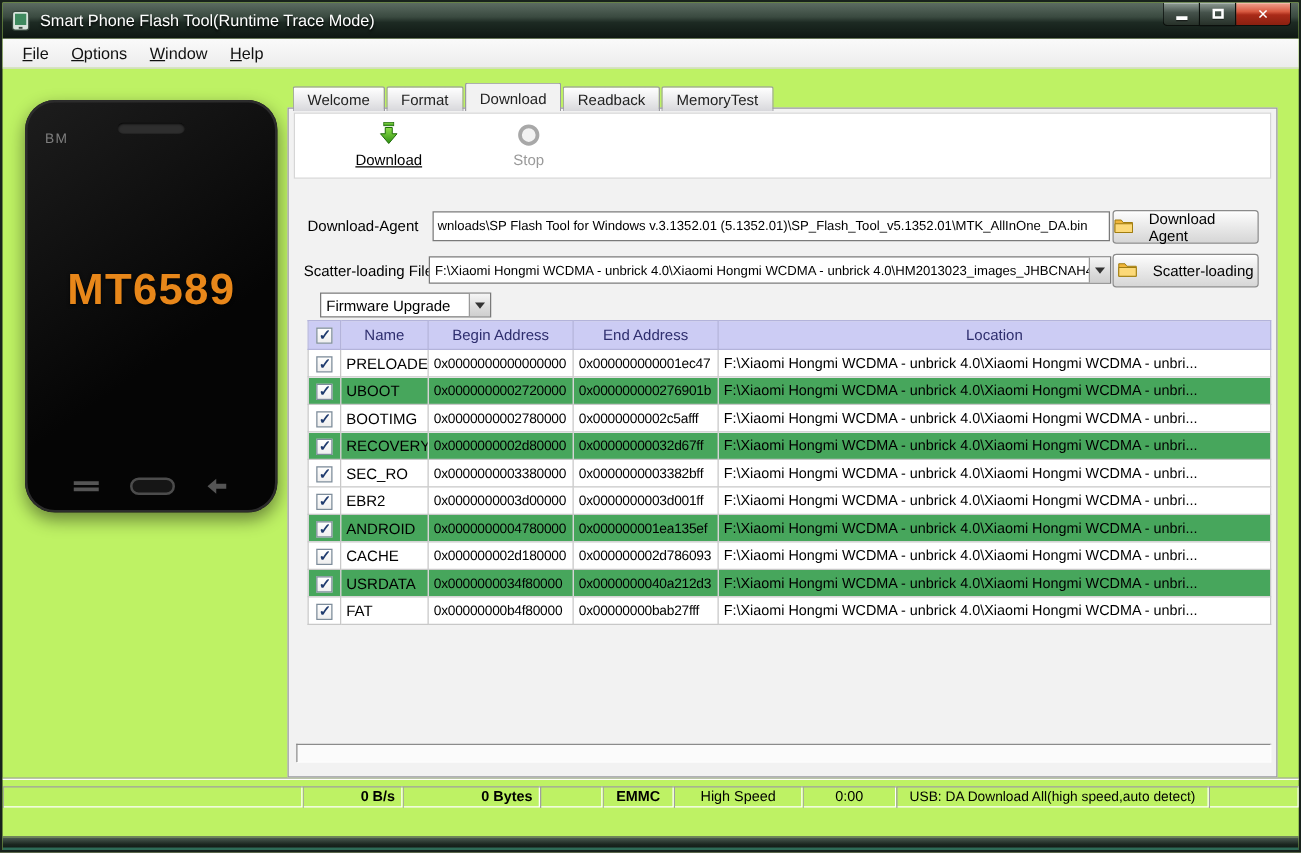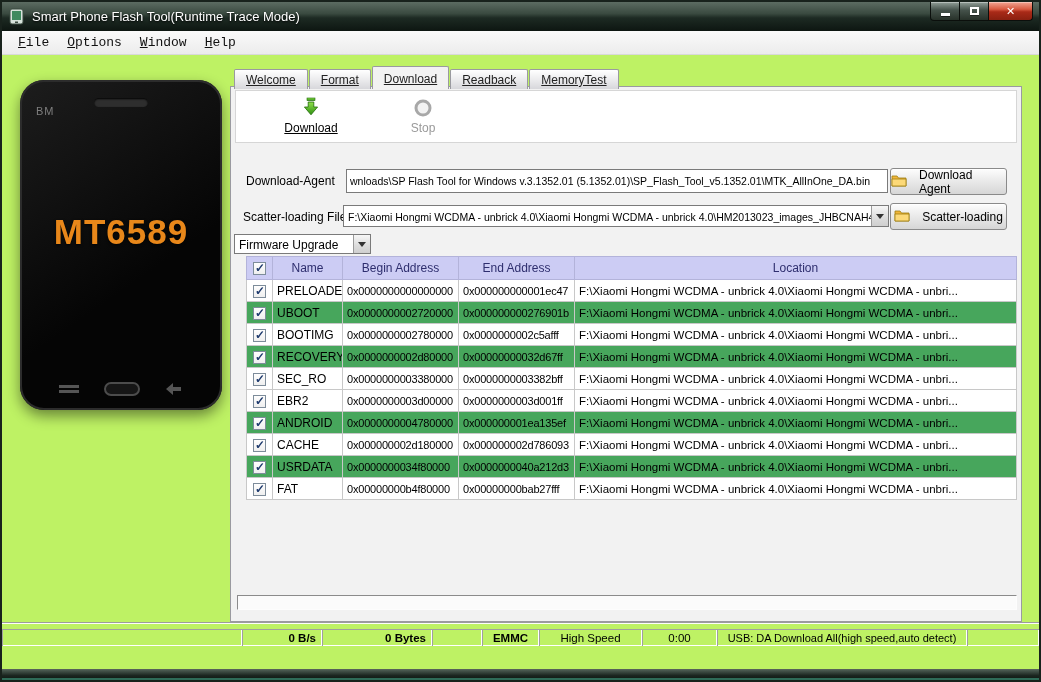--- a/index.html
+++ b/index.html
@@ -34,21 +34,21 @@
   }
   .glyph-min { width:9px; height:3px; background:#fff; margin-top:7px; box-shadow:0 1px 0 rgba(0,0,0,.5); }
   .glyph-max { width:9px; height:8px; border:2px solid #fff; box-shadow:0 1px 0 rgba(0,0,0,.4); }
 
   
   .menubar {
     position:absolute; left:0; top:29px; width:100%; height:24px;
     background:linear-gradient(#fafafa,#ececec); border-bottom:1px solid #d9d9d9;
     display:flex; align-items:center; padding-left:7px; font-size:13px; color:#111;
   }
-  .menu-item { padding:3px 9px;font-family:Liberation Mono, monospace; }
+  .menu-item { padding:3px 9px; }
 
   
   .phone {
     position:absolute; left:18px; top:78px; width:202px; height:330px;
     background:linear-gradient(145deg,#1d1d1d,#050505 60%);
     border-radius:24px; box-shadow:0 6px 14px rgba(0,0,0,.45), inset 0 0 0 2px #2c2c2c;
   }
   .phone .brand { position:absolute; left:16px; top:25px; color:#7e7e7e; font-size:11px; letter-spacing:1px; }
   .phone .speaker { position:absolute; left:50%; top:18px; transform:translateX(-50%); width:54px; height:9px; background:#2e2e2e; border-radius:5px; box-shadow:inset 0 1px 2px #000; }
   .phone .chip { position:absolute; left:0; right:0; top:132px; text-align:center; color:#e8871a; font-size:35px; font-weight:bold; letter-spacing:1px; text-shadow:0 1px 3px rgba(0,0,0,.8); }
@@ -56,21 +56,20 @@
   .ph-menu { width:20px; height:3px; background:#555; box-shadow:0 5px 0 #555; margin-top:-5px; }
   .ph-home { width:36px; height:14px; border:2px solid #4c4c4c; border-radius:8px; background:#161616; }
   .ph-back svg { display:block; }
 
   
   .tabstrip { position:absolute; left:232px; top:64px; display:flex; z-index:5; align-items:flex-end; }
   .tab {
     font-size:12px; height:20px; padding:3px 11px 0; margin-right:1px; color:#222;
     border:1px solid #9a9aa0; border-bottom:none; border-radius:2px 2px 0 0;
     background:linear-gradient(#ffffff,#eaeaec 55%,#d7d7db);
-    text-decoration:underline;
   }
   .tab.active { height:23px; padding-top:5px; background:#f2f2f2; position:relative; z-index:6; }
   .panel {
     position:absolute; left:228px; top:84px; width:792px; height:536px;
     background:#f2f2f2; border:1px solid #9a9aa0; z-index:4;
   }
 
   
   .toolbox { position:absolute; left:4px; top:3px; width:782px; height:53px; background:#fff; border:1px solid #d6d6d6; }
   .toolitem { position:absolute; top:5px; width:90px; text-align:center; }
@@ -86,21 +85,21 @@
   .agent-input {
     position:absolute; left:115px; top:82px; width:542px; height:24px;
     border:1px solid #7a7a7a; background:#fff; font-family:"Liberation Sans",sans-serif;
     font-size:10.5px; padding:0 3px; color:#000;
   }
   .combo { position:absolute; background:#fff; border:1px solid #7a7a7a; display:flex; align-items:stretch; }
   .combo .val { flex:1; padding:1px 4px 0; font-size:10.5px; white-space:nowrap; overflow:hidden; display:flex; align-items:center; }
   .combo .drop { width:17px; background:linear-gradient(#f6f6f6,#dcdcdc 60%,#cfcfcf); border-left:1px solid #9a9a9a; display:flex; align-items:center; justify-content:center; }
   .combo .drop .arr { width:0; height:0; border-left:4px solid transparent; border-right:4px solid transparent; border-top:5px solid #333; }
   .combo-scatter { left:112px; top:118px; width:546px; height:22px; }
-  .combo-mode { left:3px; top:147px; width:137px; height:20px; }
+  .combo-mode { left:25px; top:147px; width:137px; height:20px; }
   .combo-mode .val { font-size:12px; }
 
   .btn {
     position:absolute; height:27px; display:flex; align-items:center; justify-content:center; gap:12px;
     font-size:12px; color:#000; border:1px solid #8a8a8a; border-radius:3px;
     background:linear-gradient(#fdfdfd,#ebebeb 45%,#d6d6d6); box-shadow:inset 0 1px 0 #fff;
   }
   .btn-agent { left:659px; top:81px; width:117px; }
   .btn-scatter { left:659px; top:116px; width:117px; }
 

